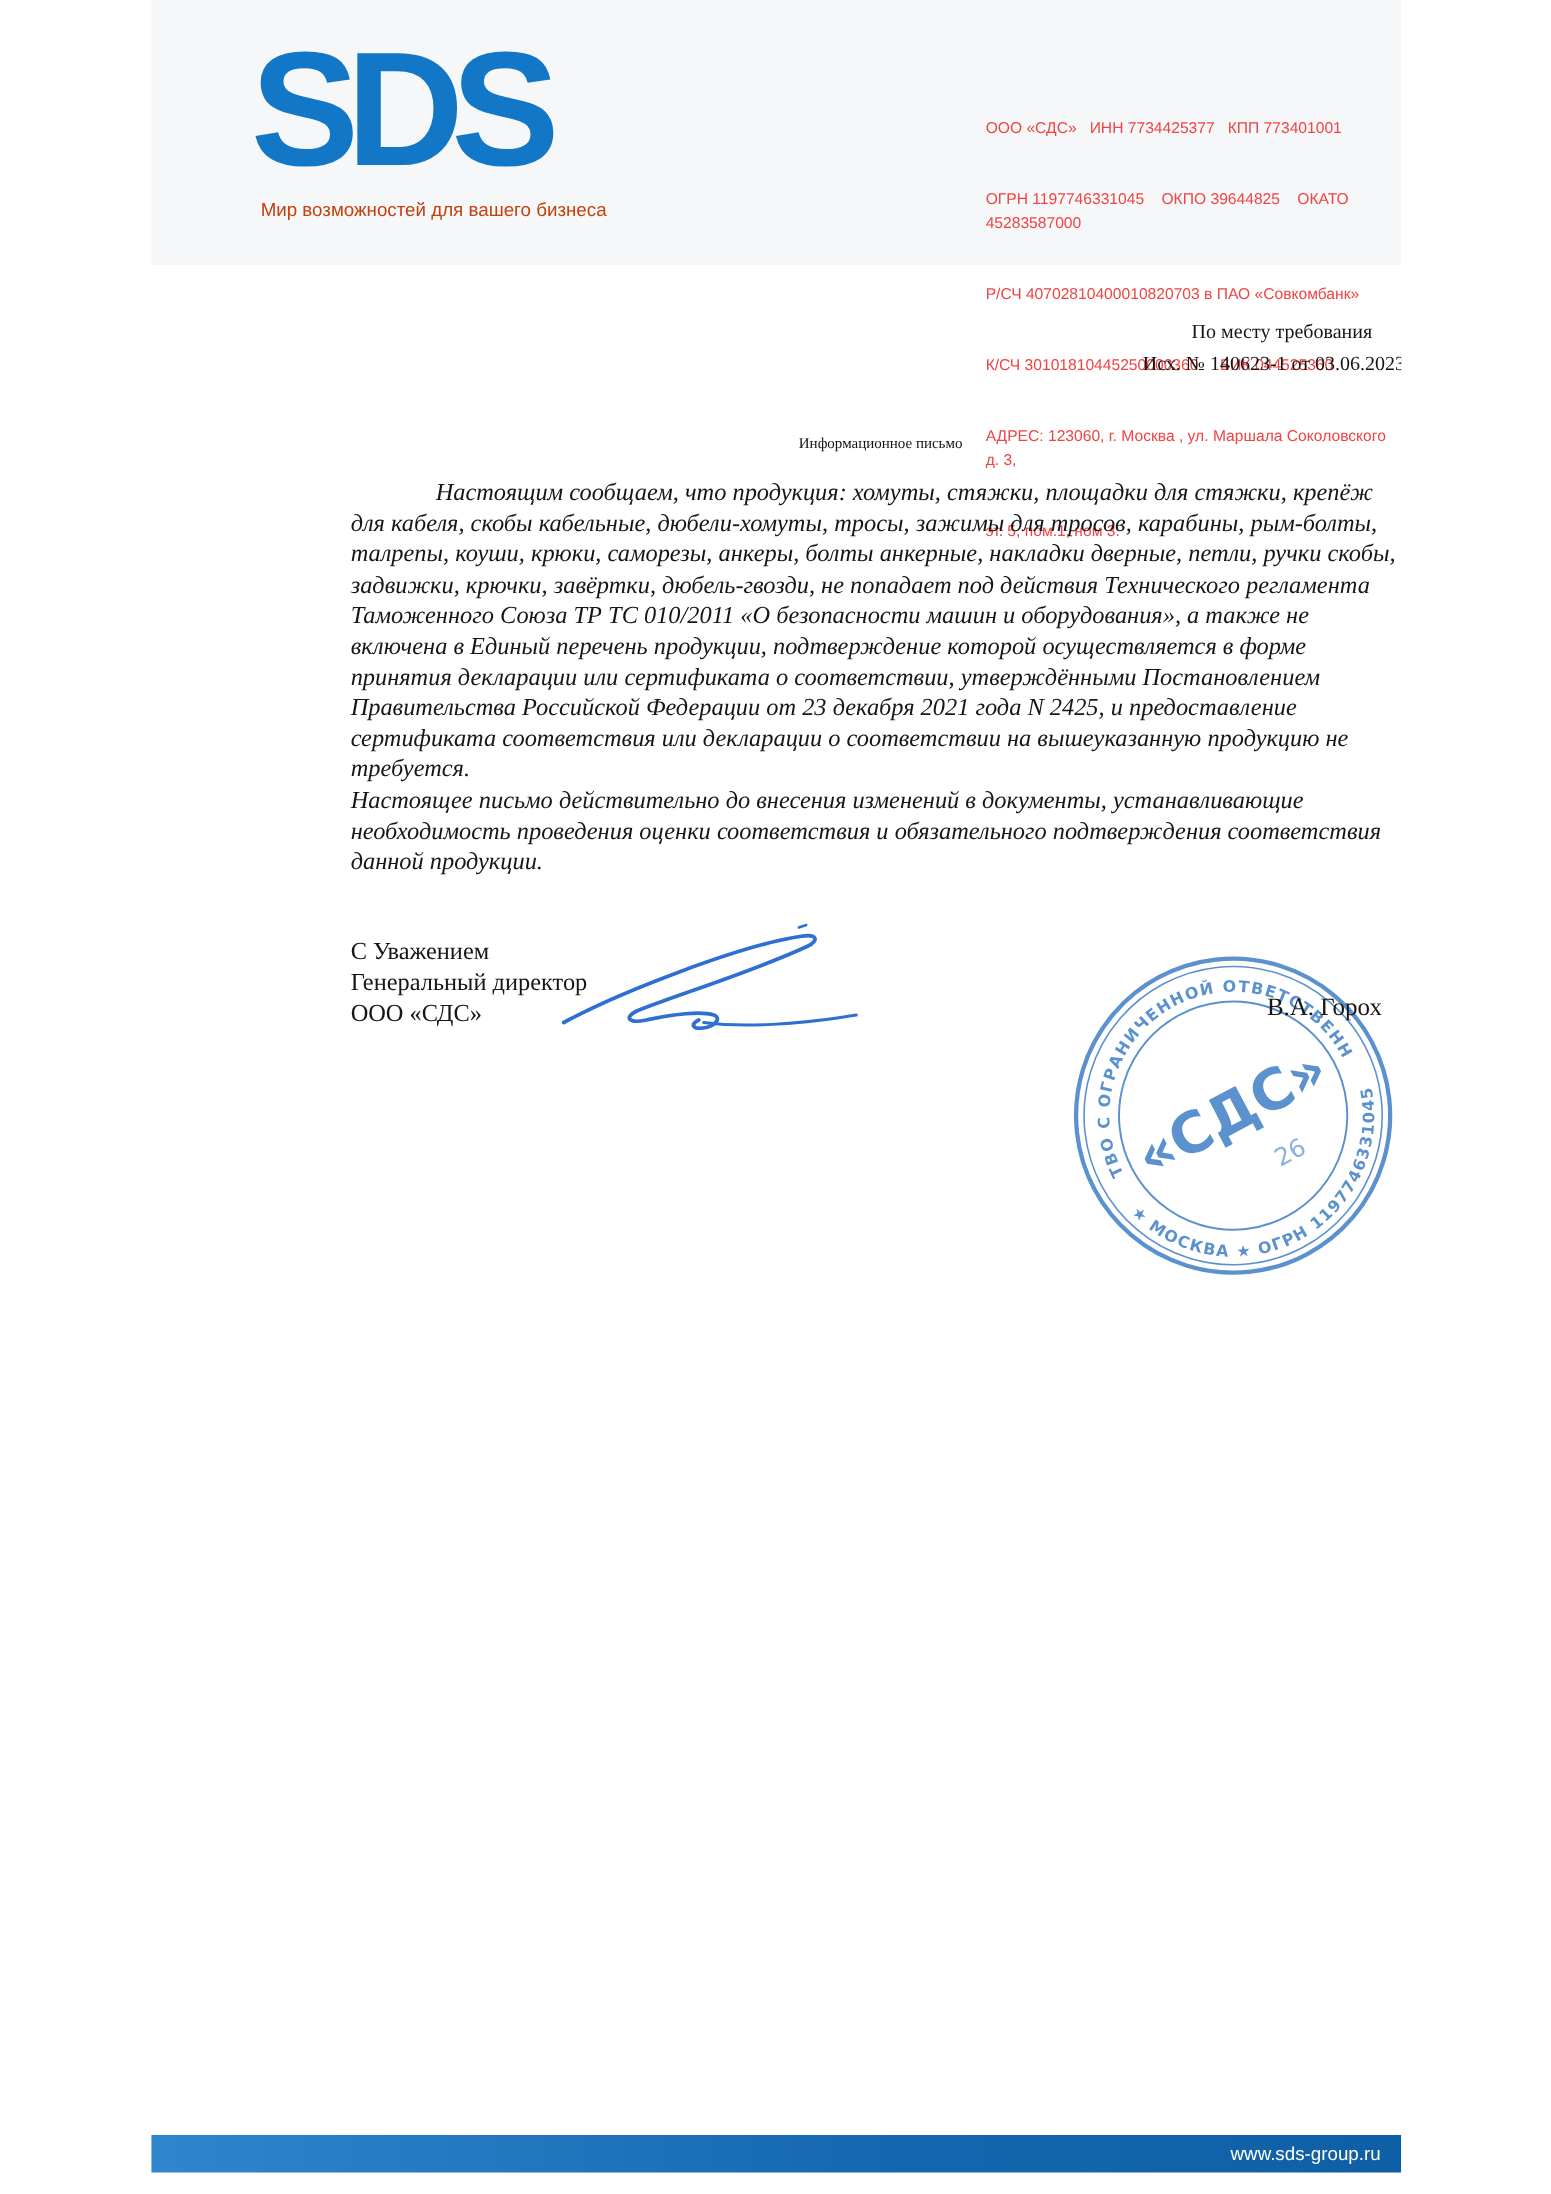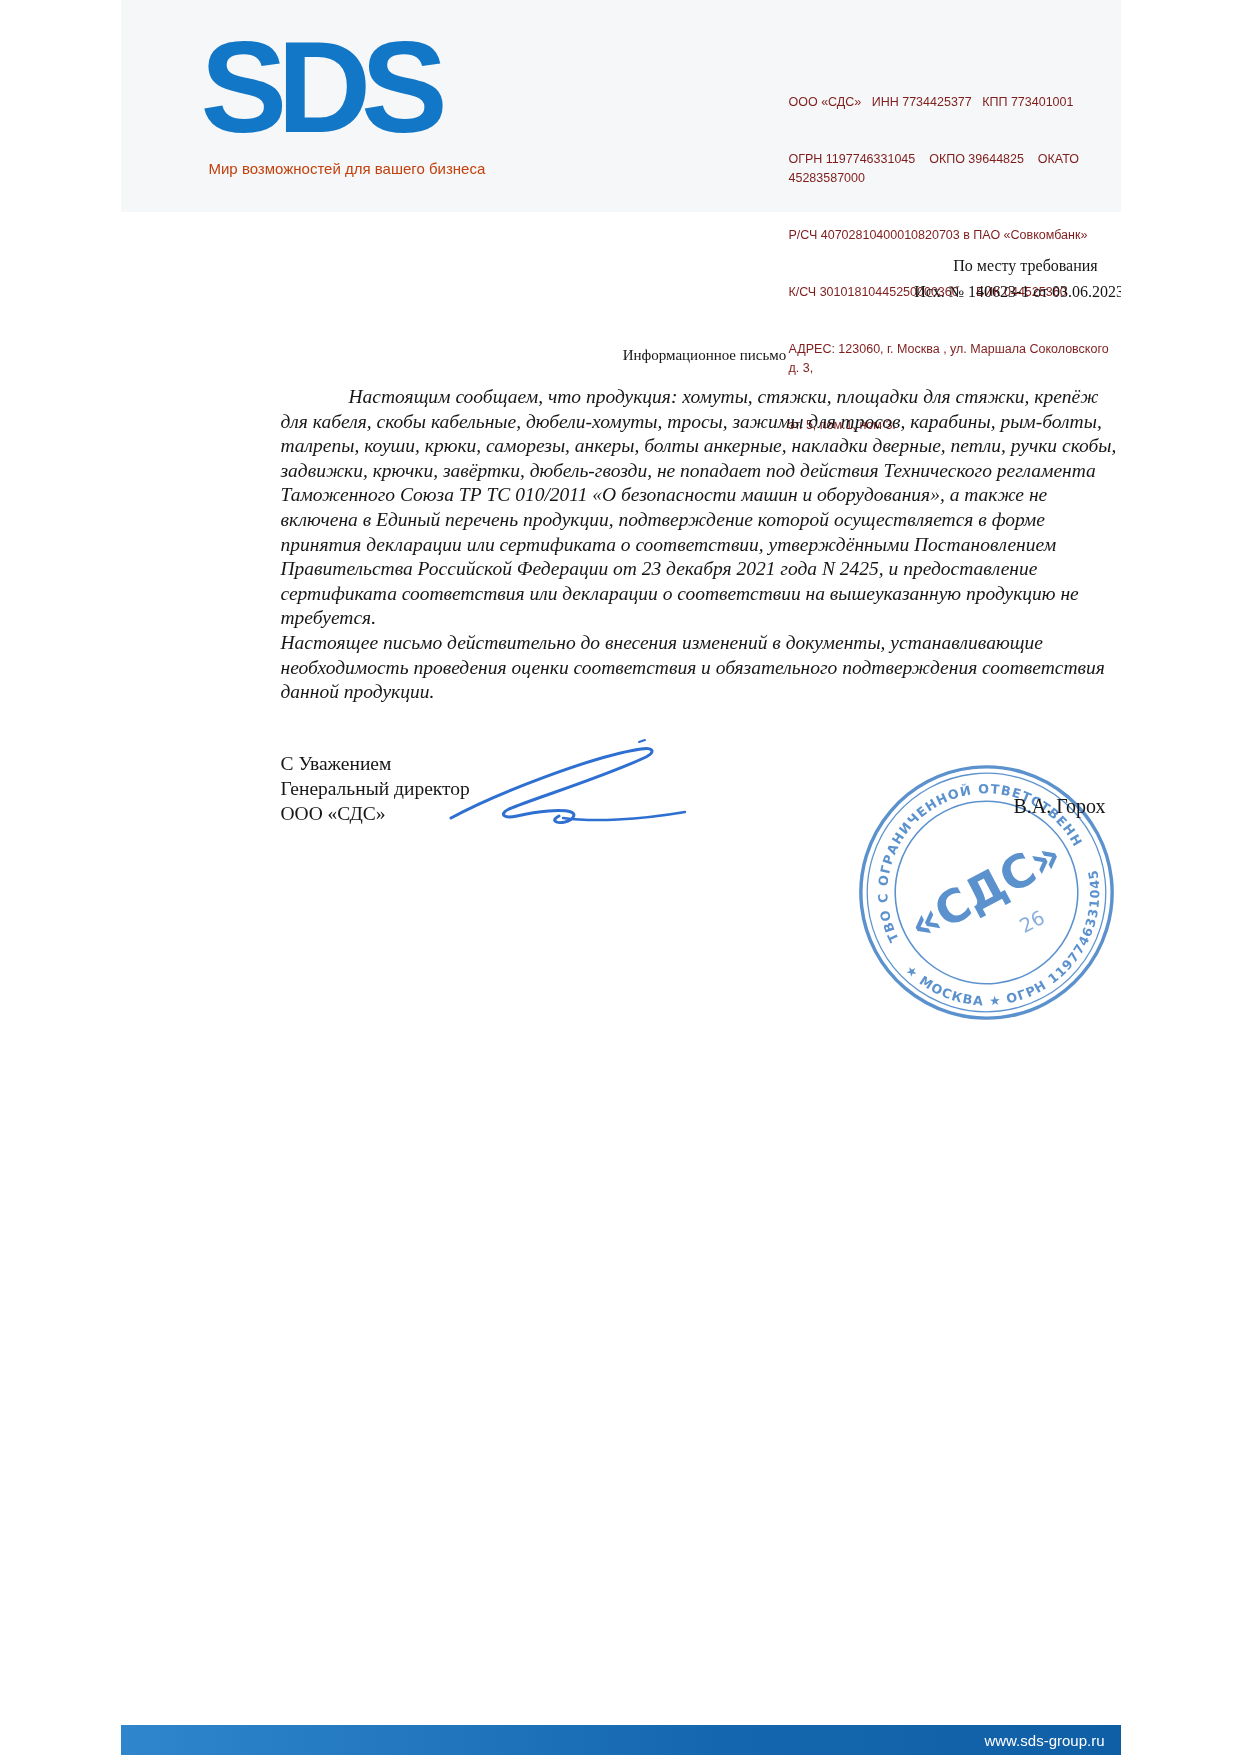--- a/index.html
+++ b/index.html
@@ -19,40 +19,40 @@
     font-family:"Liberation Sans", sans-serif; font-weight:bold;
     font-size:130px; line-height:1; letter-spacing:-10px; color:#1377c8;
   }
   .tagline {
     position:absolute; left:88px; top:160px;
     font-family:"Liberation Sans", sans-serif; font-size:15px; color:#c2410c;
   }
   .company-details {
     position:absolute; left:668px; top:55px;
     font-family:"Liberation Sans", sans-serif; font-size:12.5px;
-    line-height:19px; color:#7f1d1d; white-space:pre-wrap;
+    line-height:19px; color:#ef4444; white-space:pre-wrap;
   }
   
   .recipient {
     position:absolute; left:690px; top:253px; width:430px;
     text-align:center; font-size:16px; line-height:26px;
   }
   .content { position:absolute; left:160px; top:347px; width:848px; font-size:19.5px; }
-  .letter-title { text-align:center; font-size:15px; margin-bottom:21px; }
+  .letter-title { text-align:center; font-size:12px; margin-bottom:21px; }
   .para { line-height:24.6px; text-align:left;font-style:italic; }
   .para.first { text-indent:68px; }
   .signoff { margin-top:46px; line-height:25px; }
   .signer { position:absolute; left:893px; top:795px; font-size:20px; z-index:3; }
   
   .signature { position:absolute; left:322px; top:736px; z-index:2; }
   .stamp { position:absolute; left:733px; top:760px; opacity:.88; z-index:1; }
   .stamp text { font-family:"DejaVu Sans", sans-serif; }
   
   .footer {
-    position:absolute; left:0; bottom:0; width:100%; height:30px;
+    position:absolute; left:0; bottom:17px; width:100%; height:30px;
     background:linear-gradient(90deg,#2f86cc 0%, #1467ae 60%, #0f5fa6 100%);
     font-family:"Liberation Sans", sans-serif;
     display:flex; justify-content:flex-end; align-items:center; padding-right:16px;
   }
   .footer a { color:#ffffff; font-size:15px; text-decoration:none; }
 </style>
 </head>
 <body>
 
 <div class="page">

